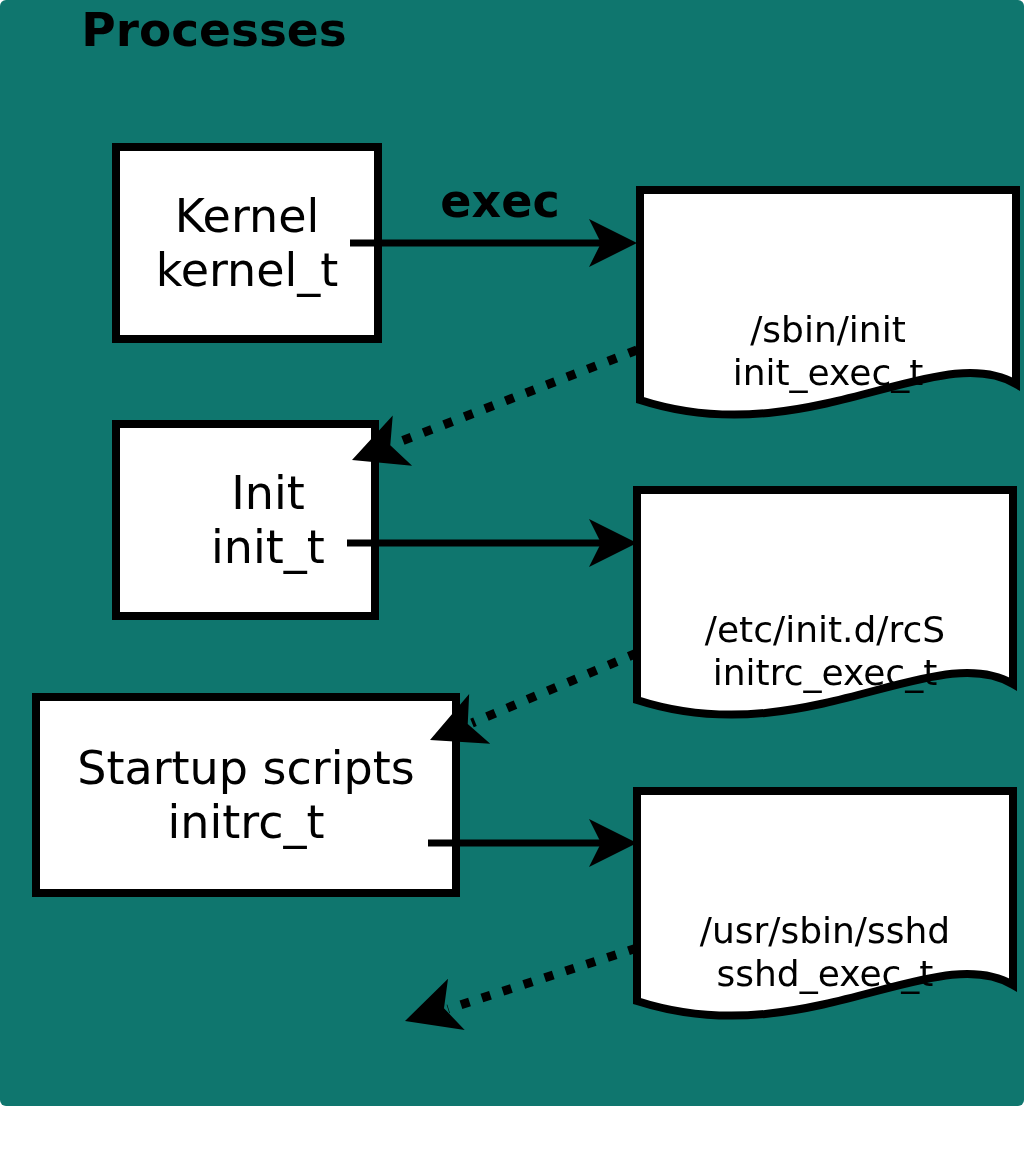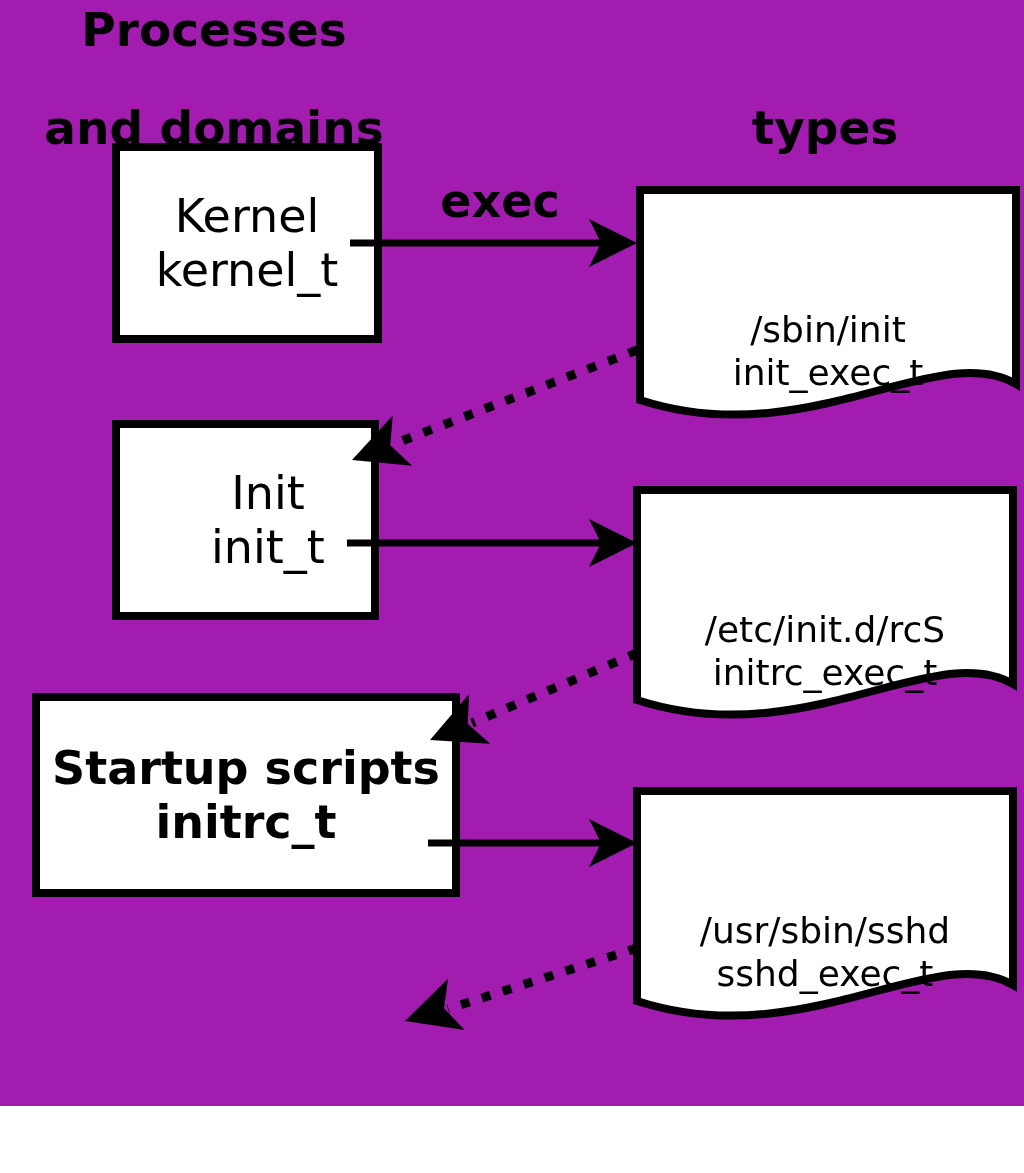--- a/index.html
+++ b/index.html
@@ -4,24 +4,25 @@
 <style>
   html, body {
     margin: 0;
     padding: 0;
     background: #ffffff;
   }
   .canvas {
     position: relative;
     width: 1024px;
     height: 1106px;
-    background: #a21caf;
+    background: #0f766e;
     font-family: "DejaVu Sans", sans-serif;
     color: #000000;
     overflow: hidden;
+    border-radius: 6px;
   }
   .col-header {
     position: absolute;
     text-align: center;
     font-weight: bold;
     font-size: 47px;
     line-height: 1.04;
     white-space: pre-line;
   }
   .hdr-left  { left: 18px;  top: 6px; width: 392px; }
@@ -37,21 +38,21 @@
     align-items: center;
     justify-content: center;
     text-align: center;
     font-size: 46px;
     line-height: 1.18;
     z-index: 1;
     margin-left: 32px;
   }
   .box-kernel  { left: 80px;  top: 143px; width: 270px; height: 200px; }
   .box-init    { left: 80px;  top: 420px; width: 267px; height: 200px; padding-left: 45px; }
-  .box-startup { left: 0px;   top: 693px; width: 428px; height: 204px; font-weight: bold; }
+  .box-startup { left: 0px;   top: 693px; width: 428px; height: 204px; }
   .box-sshd    { left: 27px;  top: 971px; width: 376px; height: 197px; }
 
   .doc {
     position: absolute;
     width: 384px;
     height: 250px;
     z-index: 1;
   }
   .doc-1 { left: 636px; top: 186px; }
   .doc-2 { left: 633px; top: 486px; text-decoration: underline; }
@@ -88,24 +89,22 @@
     z-index: 3;
     font-weight: bold;
   }
 </style>
 </head>
 <body>
 
 <div class="canvas">
 
   <div class="col-header hdr-left"><span>Processes</span><br>
-    <span>and domains</span>
   </div>
   <div class="col-header hdr-right"><br>
-    <span>types</span>
   </div>
 
   <div class="proc-box box-kernel">
     <div>Kernel</div>
     <div>kernel_t</div>
   </div>
   <div class="proc-box box-init">
     <div>Init</div>
     <div>init_t</div>
   </div>

